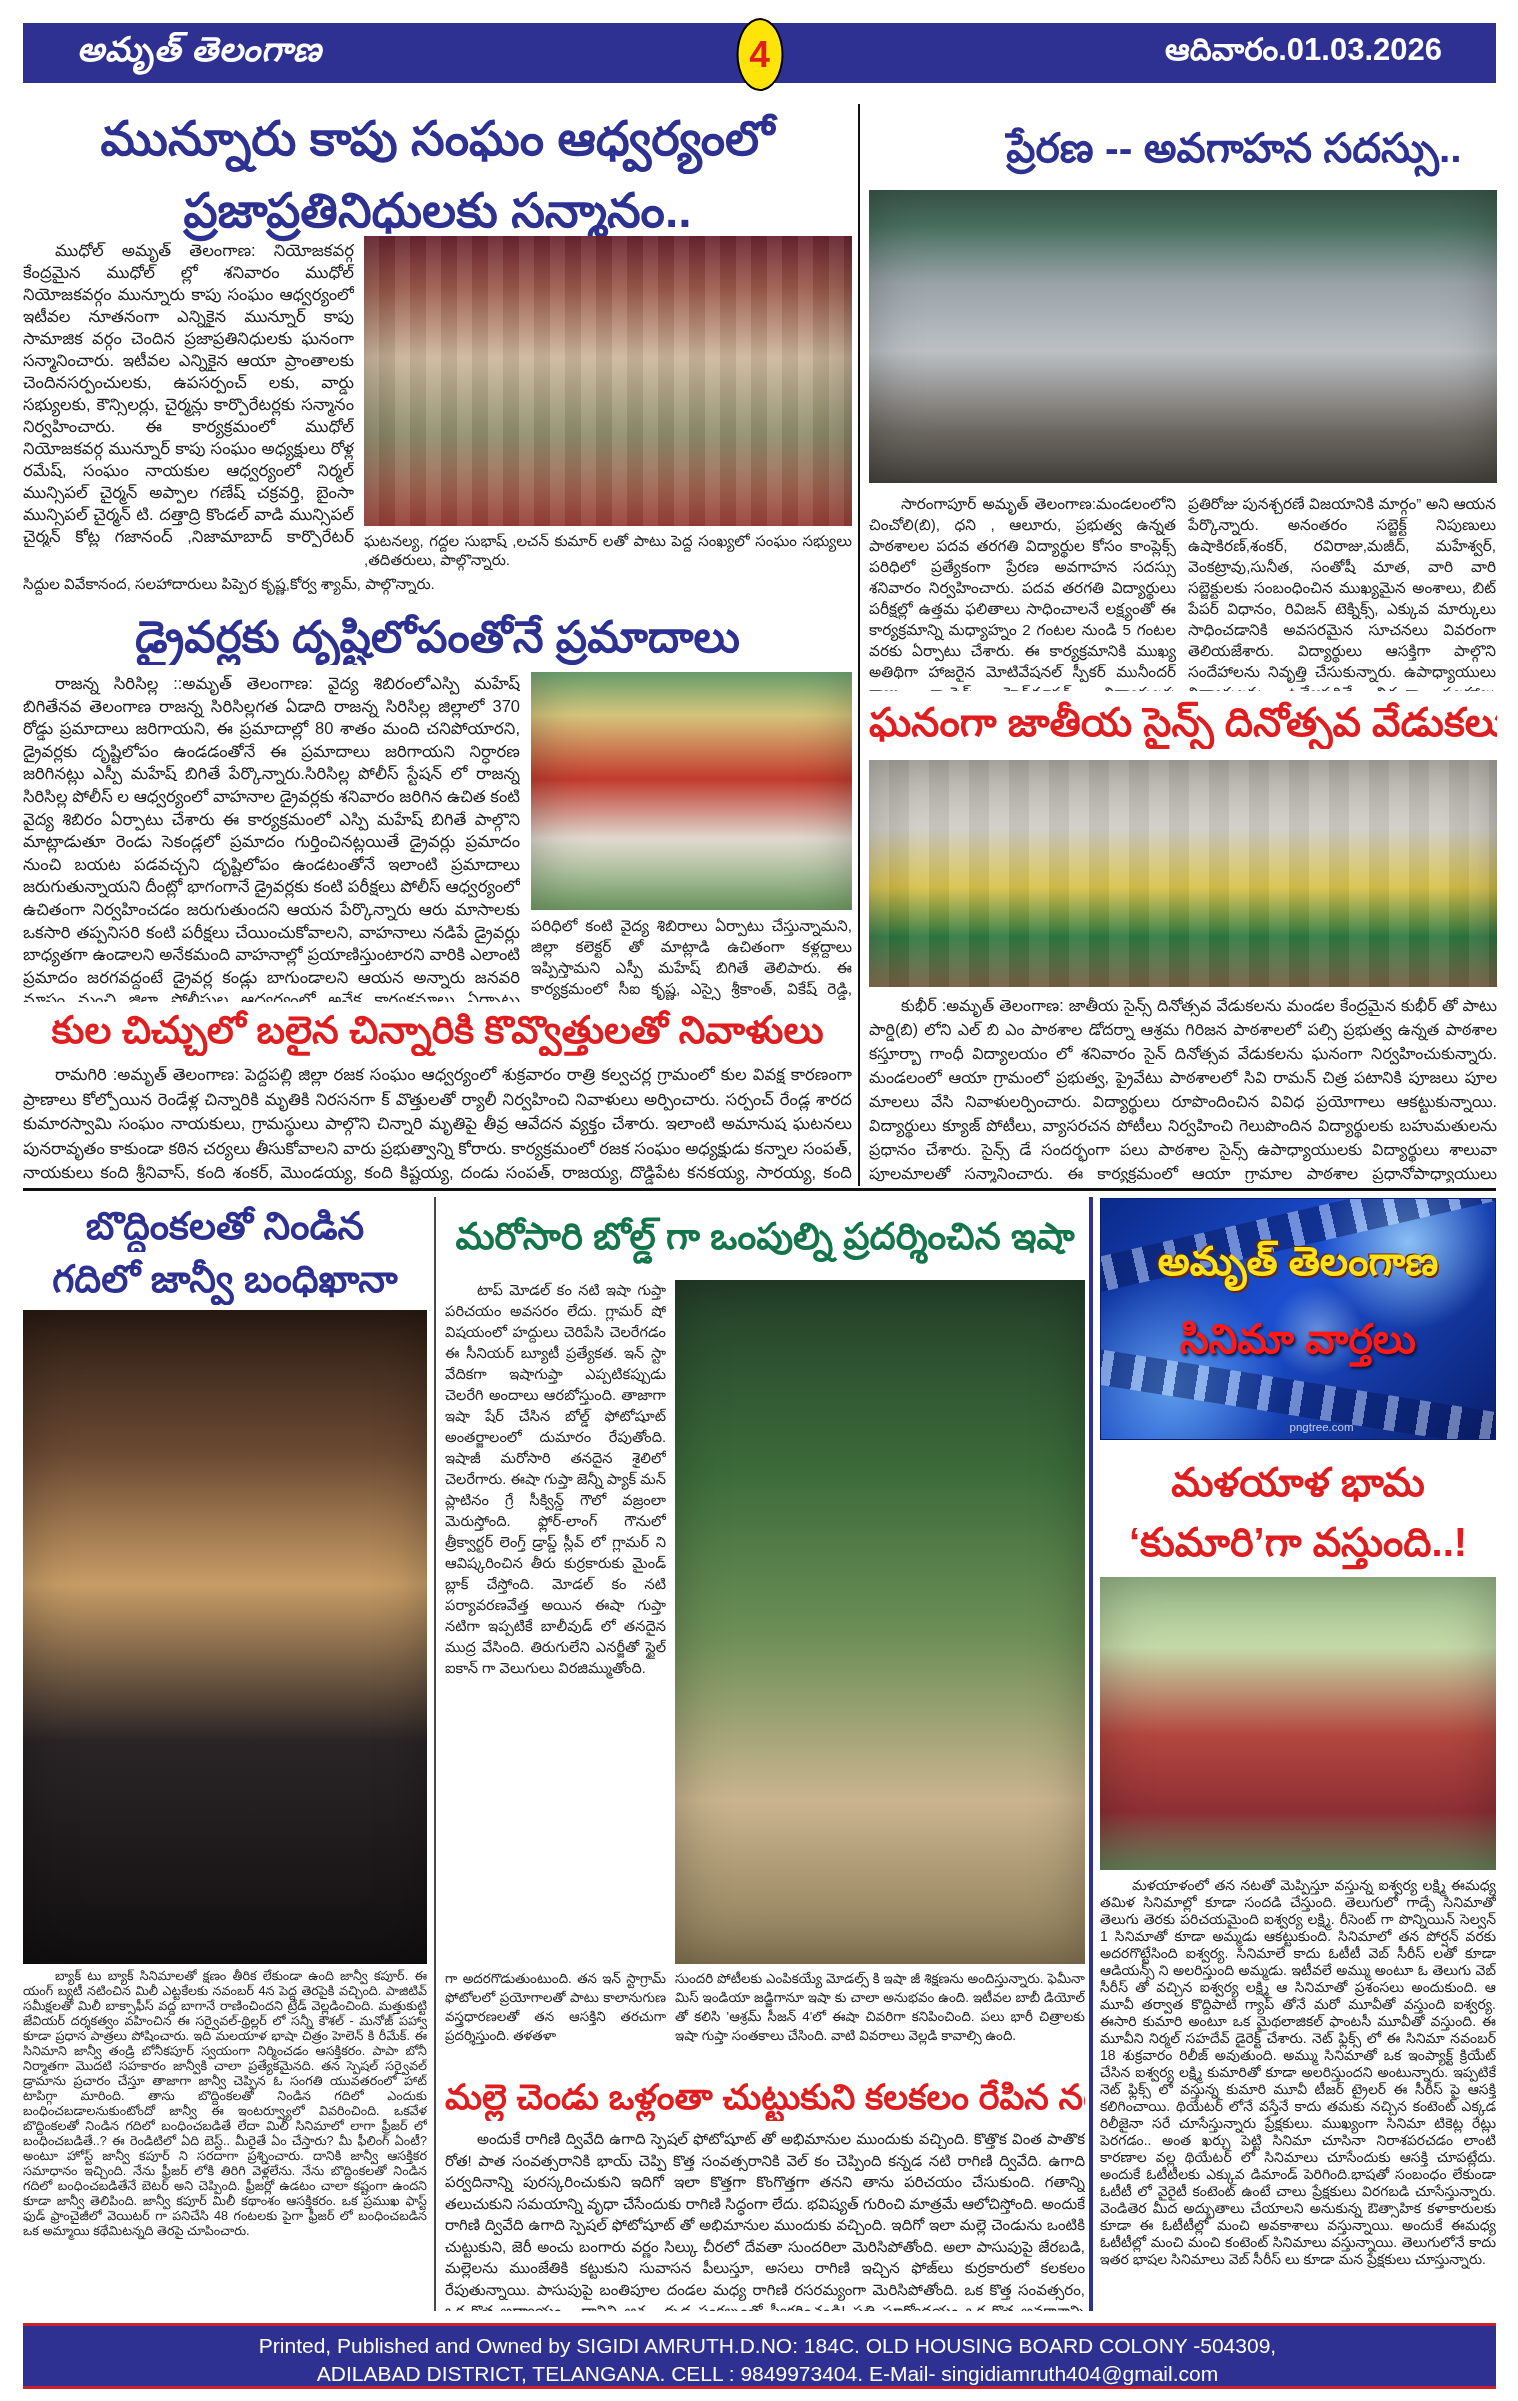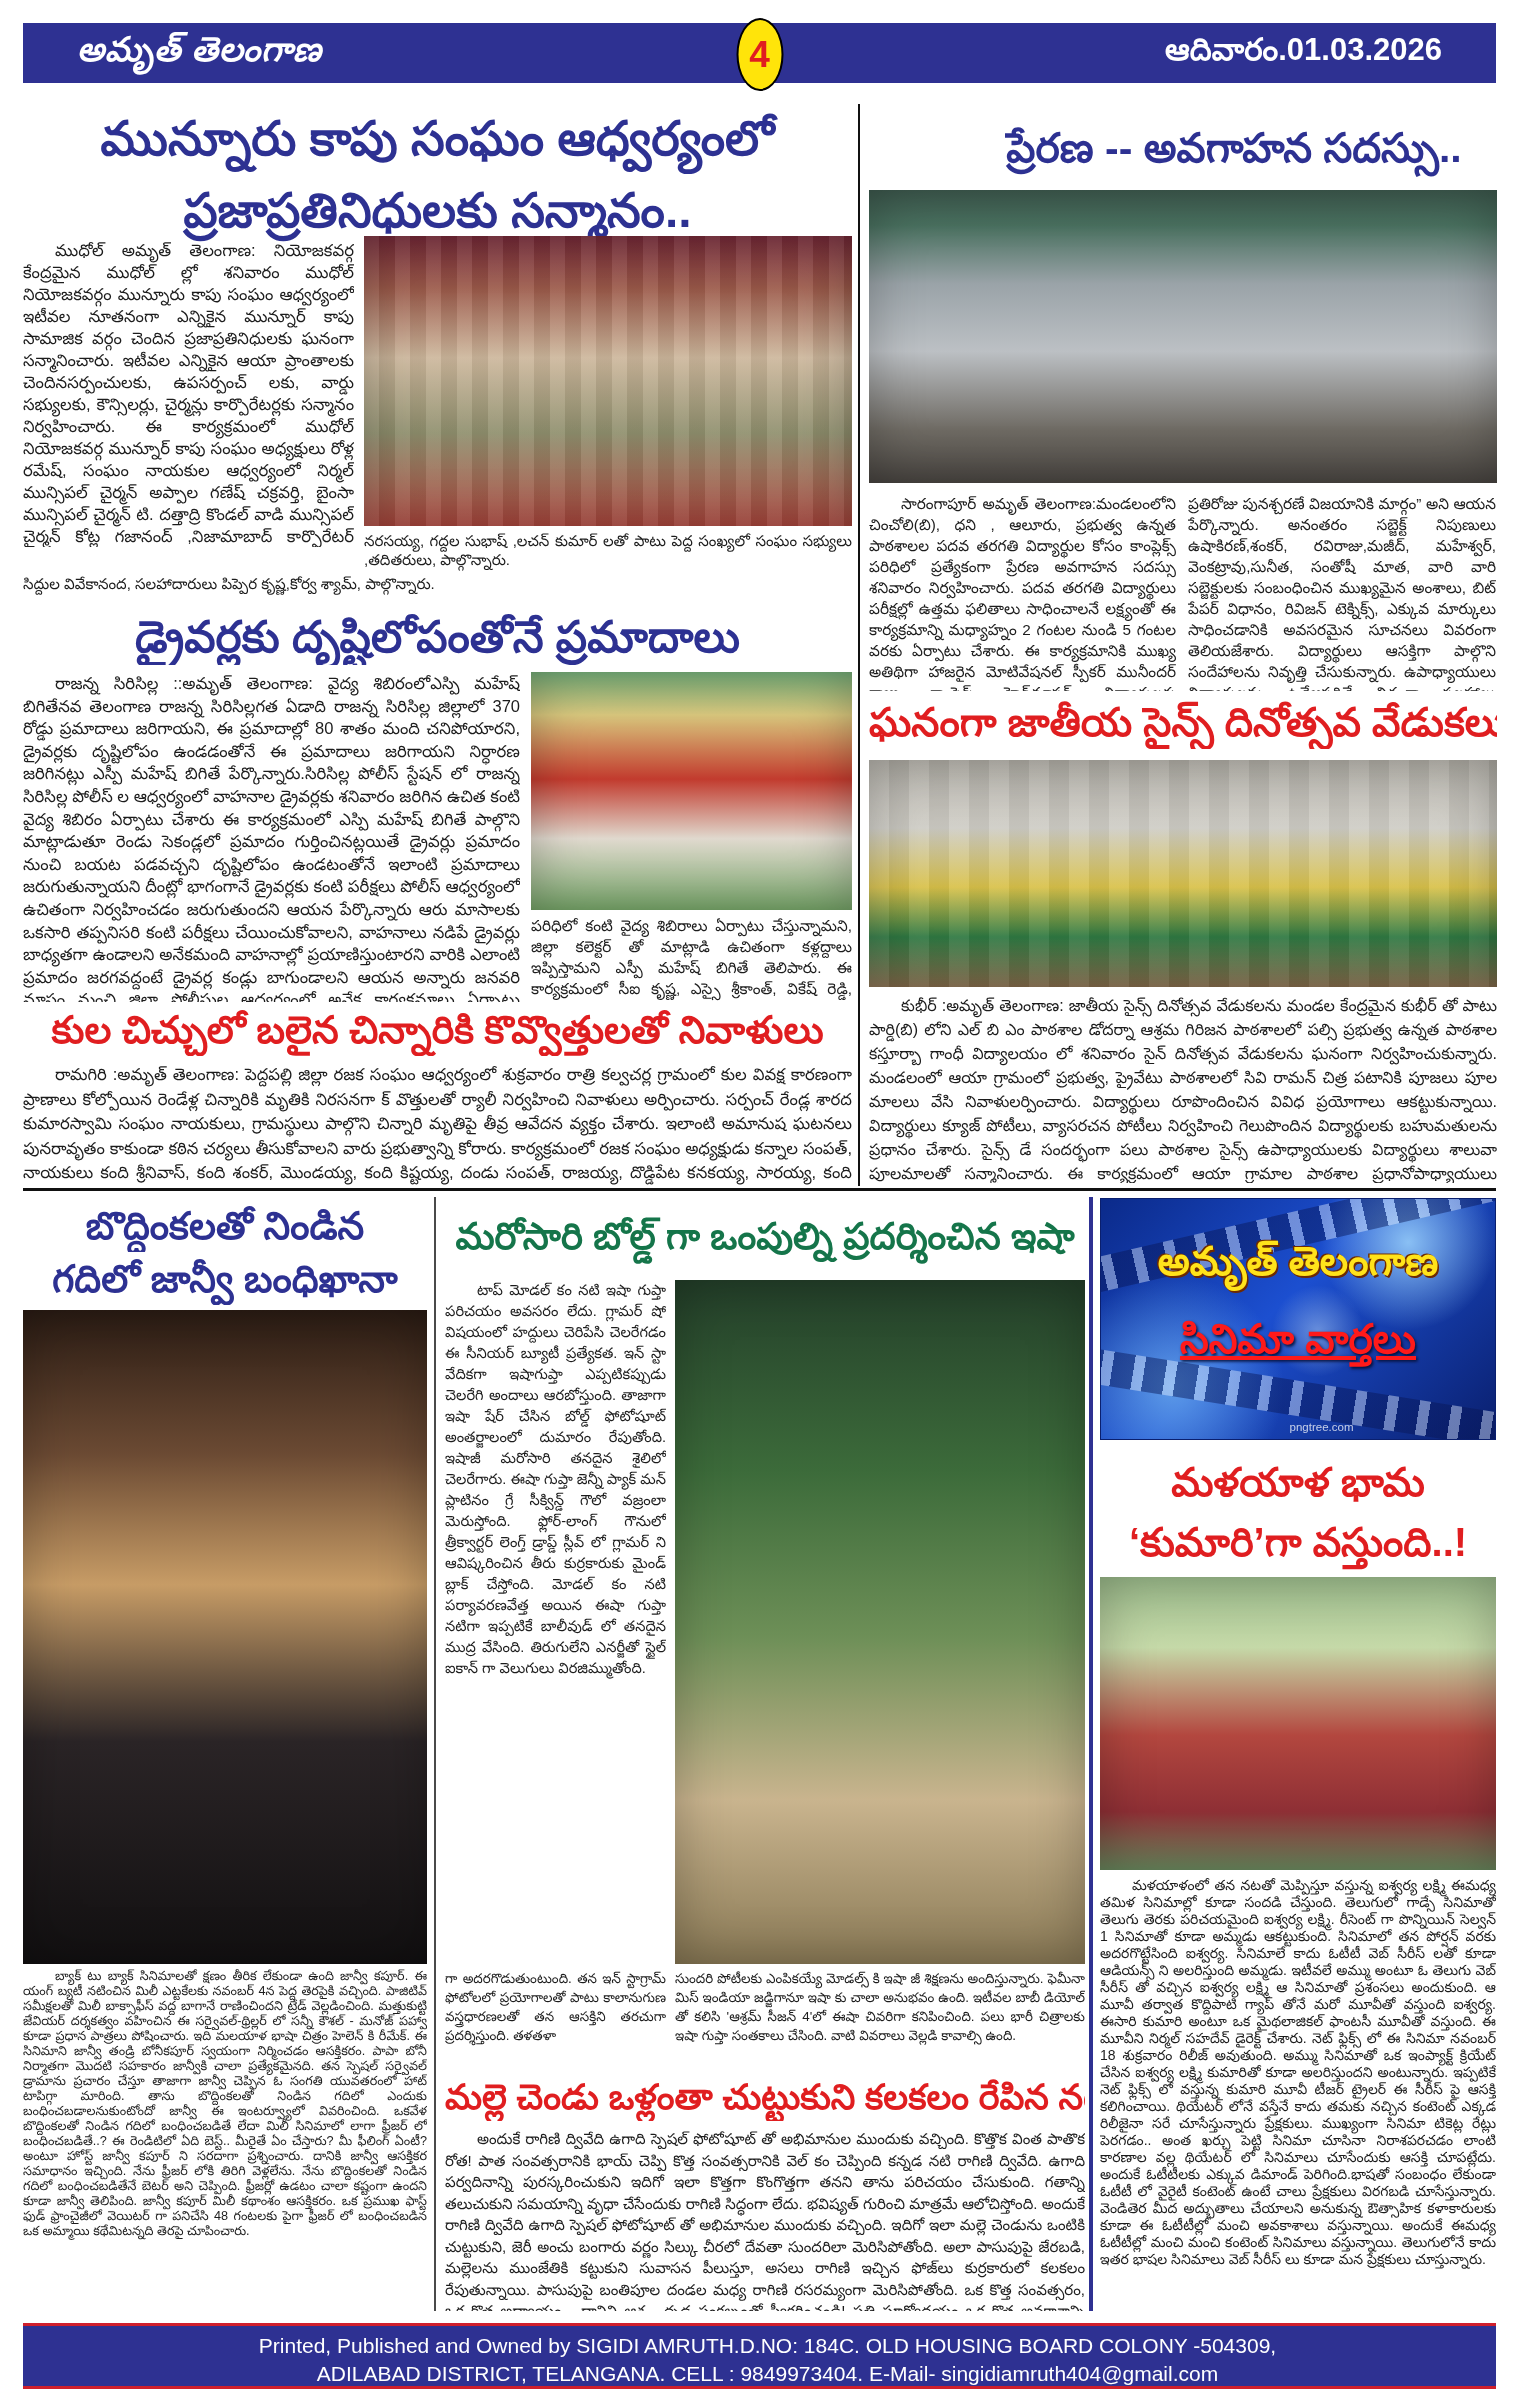--- a/index.html
+++ b/index.html
@@ -60,21 +60,21 @@
       linear-gradient(135deg,#0b2a8a 0%,#1c4fd0 45%,#0a1f6e 100%);
       overflow:hidden;border:0.8px solid #0a1f6e;}
   .film{position:absolute;height:35px;width:150%;
         background:repeating-linear-gradient(90deg, rgba(230,240,255,.85) 0 10.7px, rgba(8,22,86,.92) 10.7px 32px);
         opacity:.5;}
   .f1{top:12.3px;left:-25%;transform:rotate(-13deg);}
   .f2{bottom:23px;left:-25%;transform:rotate(9deg);}
   .banner-l1{position:relative;color:#ffe31b;font-size:40px;font-weight:bold;text-align:center;
              margin-top:40px;text-shadow:1.5px 1.5px 0 #6e2a00,-1.5px -1.5px 0 #6e2a00;}
   .banner-l2{position:relative;color:#ff1a1a;font-size:41px;font-weight:bold;text-align:center;
-             margin-top:21.5px;text-shadow:1.5px 1.5px 3.1px #051038;text-decoration:underline;}
+             margin-top:21.5px;text-shadow:1.5px 1.5px 3.1px #051038;}
   .banner-wm{position:absolute;bottom:6.1px;left:50%;transform:translateX(-50%);
              color:rgba(255,255,255,.75);font-size:11.5px;padding-left:47px;}
 
   
   .footer{background:#2e3192;border-top:3.8px solid #cf1f2c;border-bottom:3.8px solid #cf1f2c;
           color:#fff;text-align:center;padding-top:6.1px;}
   .footer div{font-size:21px;line-height:28px;margin-left:16px;}
 </style>
 </head>
 <body>
@@ -89,21 +89,21 @@
     <div class="mast-date">ఆదివారం.01.03.2026</div>
   </header>
 
   <div class="abs hl hl-blue" style="left:23px;top:103px;width:829px;height:71px;font-size:48px;line-height:71px;">మున్నూరు కాపు సంఘం ఆధ్వర్యంలో</div>
   <div class="abs hl hl-blue" style="left:23px;top:175px;width:829px;height:71px;font-size:48px;line-height:71px;">ప్రజాప్రతినిధులకు సన్మానం..</div>
 
   <div class="abs body-text indent" style="left:23px;top:239px;width:331px;height:308px;font-size:16.5px;line-height:22px;">ముధోల్ అమృత్ తెలంగాణ: నియోజకవర్గ కేంద్రమైన ముధోల్ ల్లో శనివారం ముధోల్ నియోజకవర్గం మున్నూరు కాపు సంఘం ఆధ్వర్యంలో ఇటీవల నూతనంగా ఎన్నికైన మున్నూర్ కాపు సామాజిక వర్గం చెందిన ప్రజాప్రతినిధులకు ఘనంగా సన్మానించారు. ఇటీవల ఎన్నికైన ఆయా ప్రాంతాలకు చెందినసర్పంచులకు, ఉపసర్పంచ్ లకు, వార్డు సభ్యులకు, కౌన్సిలర్లు, చైర్మన్లు కార్పొరేటర్లకు సన్మానం నిర్వహించారు. ఈ కార్యక్రమంలో ముధోల్ నియోజకవర్గ మున్నూర్ కాపు సంఘం అధ్యక్షులు రోళ్ల రమేష్, సంఘం నాయకుల ఆధ్వర్యంలో నిర్మల్ మున్సిపల్ చైర్మన్ అప్పాల గణేష్ చక్రవర్తి, బైంసా మున్సిపల్ చైర్మన్ టి. దత్తాద్రి కొండల్ వాడి మున్సిపల్ చైర్మన్ కోట్ల గజానంద్ ,నిజామాబాద్ కార్పొరేటర్ బొబ్బిలి వేణు, కౌన్సిలర్లు అల్లం దిలీప్, చింతపండు మహేష్, నిమ్మ ప్రవీణ్, రాజు, హరీష్,పాటు పలువురికి ఘనంగా సన్మానించారు. ఈ కార్యక్రమంలో సంఘం కార్యదర్శి జి రవి, కోశాధికారి</div>
 
   <div class="abs photo photo-sanmanam" style="left:364px;top:236px;width:488px;height:290px;"></div>
 
-  <div class="abs body-text" style="left:364px;top:531px;width:488px;height:40px;font-size:15px;line-height:19px;">నరసయ్య, గద్దల సుభాష్ ,లచన్ కుమార్ లతో పాటు పెద్ద సంఖ్యలో సంఘం సభ్యులు ,తదితరులు, పాల్గొన్నారు.</div>
+  <div class="abs body-text" style="left:364px;top:531px;width:488px;height:40px;font-size:15px;line-height:19px;">ఘటనల్య, గద్దల సుభాష్ ,లచన్ కుమార్ లతో పాటు పెద్ద సంఖ్యలో సంఘం సభ్యులు ,తదితరులు, పాల్గొన్నారు.</div>
 
   <div class="abs body-text" style="left:23px;top:574px;width:829px;height:24.6px;font-size:15px;line-height:20px;">సిద్దుల వివేకానంద, సలహాదారులు పిప్పెర కృష్ణ,కోర్వ శ్యామ్,   పాల్గొన్నారు.</div>
 
   <div class="abs hl hl-blue" style="left:23px;top:608px;width:829px;height:57px;font-size:44px;line-height:57px;">డ్రైవర్లకు దృష్టిలోపంతోనే ప్రమాదాలు</div>
 
   <div class="abs body-text indent" style="left:23px;top:672px;width:497px;height:330px;font-size:16.5px;line-height:22.6px;">రాజన్న సిరిసిల్ల ::అమృత్ తెలంగాణ: వైద్య శిబిరంలోఎస్పి మహేష్ బిగితేనవ తెలంగాణ రాజన్న సిరిసిల్లగత ఏడాది రాజన్న సిరిసిల్ల జిల్లాలో 370 రోడ్డు ప్రమాదాలు జరిగాయని, ఈ ప్రమాదాల్లో 80 శాతం మంది చనిపోయారని, డ్రైవర్లకు దృష్టిలోపం ఉండడంతోనే ఈ ప్రమాదాలు జరిగాయని నిర్ధారణ జరిగినట్లు ఎస్పీ మహేష్ బిగితే పేర్కొన్నారు.సిరిసిల్ల పోలీస్ స్టేషన్ లో రాజన్న సిరిసిల్ల పోలీస్ ల ఆధ్వర్యంలో వాహనాల డ్రైవర్లకు శనివారం జరిగిన ఉచిత కంటి వైద్య శిబిరం ఏర్పాటు చేశారు ఈ కార్యక్రమంలో ఎస్పి మహేష్ బిగితే పాల్గొని మాట్లాడుతూ రెండు సెకండ్లలో ప్రమాదం గుర్తించినట్లయితే డ్రైవర్లు ప్రమాదం నుంచి బయట పడవచ్చని దృష్టిలోపం ఉండటంతోనే ఇలాంటి ప్రమాదాలు జరుగుతున్నాయని దీంట్లో భాగంగానే డ్రైవర్లకు కంటి పరీక్షలు పోలీస్ ఆధ్వర్యంలో ఉచితంగా నిర్వహించడం జరుగుతుందని ఆయన పేర్కొన్నారు ఆరు మాసాలకు ఒకసారి తప్పనిసరి కంటి పరీక్షలు చేయించుకోవాలని, వాహనాలు నడిపే డ్రైవర్లు బాధ్యతగా ఉండాలని అనేకమంది వాహనాల్లో ప్రయాణిస్తుంటారని వారికి ఎలాంటి ప్రమాదం జరగవద్దంటే డ్రైవర్ల కండ్లు బాగుండాలని ఆయన అన్నారు జనవరి మాసం నుంచి జిల్లా పోలీసుల ఆధ్వర్యంలో అనేక కార్యక్రమాలు ఏర్పాటు చేశామని జిల్లాలోని అన్ని పోలీస్ స్టేషన్ల</div>
 
   <div class="abs photo photo-drivers" style="left:531px;top:672px;width:321px;height:238px;"></div>
 
   <div class="abs body-text" style="left:531px;top:915px;width:321px;height:86px;font-size:15.3px;line-height:21px;">పరిధిలో కంటి వైద్య శిబిరాలు ఏర్పాటు చేస్తున్నామని, జిల్లా కలెక్టర్ తో మాట్లాడి ఉచితంగా కళ్లద్దాలు ఇప్పిస్తామని ఎస్పీ మహేష్ బిగితే తెలిపారు. ఈ కార్యక్రమంలో సీఐ కృష్ణ, ఎస్సై శ్రీకాంత్, వికేష్ రెడ్డి, ట్రాఫిక్ ఎస్సై లతో పాటు పలువురు పోలీస్ తదితరులు పాల్గొన్నారు.</div>

